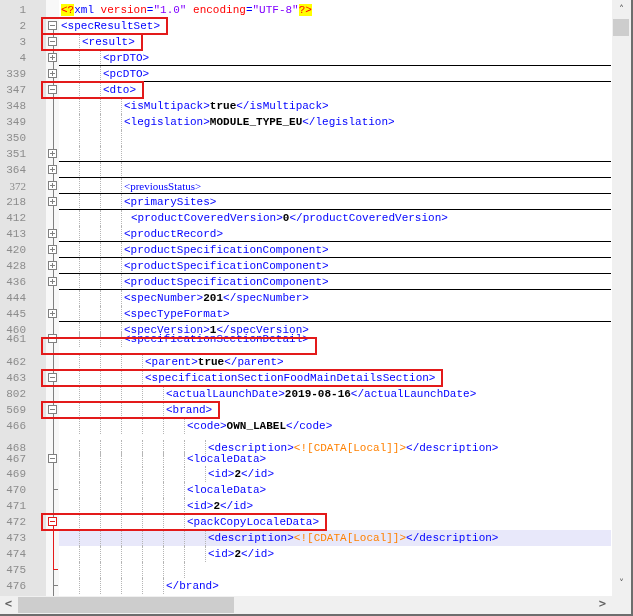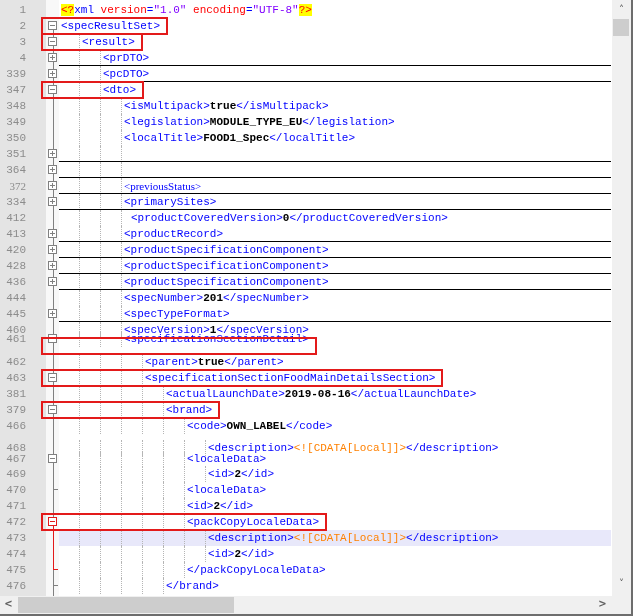--- a/index.html
+++ b/index.html
@@ -157,21 +157,20 @@
         <div class="indent-guide" style="left: 79px; top: 0px; height: 16px;"></div>
         <div class="indent-guide" style="left: 100px; top: 0px; height: 16px;"></div>
         <div class="indent-guide" style="left: 121px; top: 0px; height: 16px;"></div>
         <span class="text" style="left: 124px;"><span class="t-tag">&lt;legislation&gt;</span><span class="t-val">MODULE_TYPE_EU</span><span class="t-tag">&lt;/legislation&gt;</span></span>
       </div>
       <div class="line" style="top: 130px;">
         <span class="num">350</span>
         <div class="indent-guide" style="left: 79px; top: 0px; height: 16px;"></div>
         <div class="indent-guide" style="left: 100px; top: 0px; height: 16px;"></div>
         <div class="indent-guide" style="left: 121px; top: 0px; height: 16px;"></div>
-        <span class="text" style="left: 124px;"><span class="t-tag">&lt;localTitle&gt;</span><span class="t-val">FOOD1_Spec</span><span class="t-tag">&lt;/localTitle&gt;</span></span>
       </div>
       <div class="line" style="top: 146px;">
         <span class="num">351</span>
         <div class="indent-guide" style="left: 79px; top: 0px; height: 16px;"></div>
         <div class="indent-guide" style="left: 100px; top: 0px; height: 16px;"></div>
         <div class="indent-guide" style="left: 121px; top: 0px; height: 16px;"></div>
         <div class="fold-box">
           <div class="h"></div>
           <div class="v"></div>
         </div>
@@ -194,21 +193,21 @@
         <div class="indent-guide" style="left: 100px; top: 0px; height: 16px;"></div>
         <div class="indent-guide" style="left: 121px; top: 0px; height: 16px;"></div>
         <div class="fold-box">
           <div class="h"></div>
           <div class="v"></div>
         </div>
         <span class="text" style="left: 124px;"><span class="t-tag">&lt;previousStatus&gt;</span></span>
       </div>
       <div class="collapsed-line" style="left: 59px; width: 552px; top: 193px;"></div>
       <div class="line" style="top: 194px;">
-        <span class="num">334</span>
+        <span class="num">218</span>
         <div class="indent-guide" style="left: 79px; top: 0px; height: 16px;"></div>
         <div class="indent-guide" style="left: 100px; top: 0px; height: 16px;"></div>
         <div class="indent-guide" style="left: 121px; top: 0px; height: 16px;"></div>
         <div class="fold-box">
           <div class="h"></div>
           <div class="v"></div>
         </div>
         <span class="text" style="left: 124px;"><span class="t-tag">&lt;primarySites&gt;</span></span>
       </div>
       <div class="collapsed-line" style="left: 59px; width: 552px; top: 209px;"></div>
@@ -316,30 +315,30 @@
         <div class="indent-guide" style="left: 79px; top: 0px; height: 16px;"></div>
         <div class="indent-guide" style="left: 100px; top: 0px; height: 16px;"></div>
         <div class="indent-guide" style="left: 121px; top: 0px; height: 16px;"></div>
         <div class="indent-guide" style="left: 142px; top: 0px; height: 16px;"></div>
         <div class="fold-box">
           <div class="h"></div>
         </div>
         <span class="text" style="left: 145px;"><span class="t-tag">&lt;specificationSectionFoodMainDetailsSection&gt;</span></span>
       </div>
       <div class="line" style="top: 386px;">
-        <span class="num">381</span>
+        <span class="num">802</span>
         <div class="indent-guide" style="left: 79px; top: 0px; height: 16px;"></div>
         <div class="indent-guide" style="left: 100px; top: 0px; height: 16px;"></div>
         <div class="indent-guide" style="left: 121px; top: 0px; height: 16px;"></div>
         <div class="indent-guide" style="left: 142px; top: 0px; height: 16px;"></div>
         <div class="indent-guide" style="left: 163px; top: 0px; height: 16px;"></div>
         <span class="text" style="left: 166px;"><span class="t-tag">&lt;actualLaunchDate&gt;</span><span class="t-val">2019-08-16</span><span class="t-tag">&lt;/actualLaunchDate&gt;</span></span>
       </div>
       <div class="line" style="top: 402px;">
-        <span class="num">379</span>
+        <span class="num">569</span>
         <div class="indent-guide" style="left: 79px; top: 0px; height: 16px;"></div>
         <div class="indent-guide" style="left: 100px; top: 0px; height: 16px;"></div>
         <div class="indent-guide" style="left: 121px; top: 0px; height: 16px;"></div>
         <div class="indent-guide" style="left: 142px; top: 0px; height: 16px;"></div>
         <div class="indent-guide" style="left: 163px; top: 0px; height: 16px;"></div>
         <div class="fold-box">
           <div class="h"></div>
         </div>
         <span class="text" style="left: 166px;"><span class="t-tag">&lt;brand&gt;</span></span>
       </div>
@@ -446,21 +445,20 @@
       </div>
       <div class="line" style="top: 562px;">
         <span class="num">475</span>
         <div class="indent-guide" style="left: 79px; top: 0px; height: 16px;"></div>
         <div class="indent-guide" style="left: 100px; top: 0px; height: 16px;"></div>
         <div class="indent-guide" style="left: 121px; top: 0px; height: 16px;"></div>
         <div class="indent-guide" style="left: 142px; top: 0px; height: 16px;"></div>
         <div class="indent-guide" style="left: 163px; top: 0px; height: 16px;"></div>
         <div class="indent-guide" style="left: 184px; top: 0px; height: 16px;"></div>
         <div class="fold-end red"></div>
-        <span class="text" style="left: 187px;"><span class="t-tag">&lt;/packCopyLocaleData&gt;</span></span>
       </div>
       <div class="line" style="top: 578px;">
         <span class="num">476</span>
         <div class="indent-guide" style="left: 79px; top: 0px; height: 16px;"></div>
         <div class="indent-guide" style="left: 100px; top: 0px; height: 16px;"></div>
         <div class="indent-guide" style="left: 121px; top: 0px; height: 16px;"></div>
         <div class="indent-guide" style="left: 142px; top: 0px; height: 16px;"></div>
         <div class="indent-guide" style="left: 163px; top: 0px; height: 16px;"></div>
         <div class="fold-end"></div>
         <span class="text" style="left: 166px;"><span class="t-tag">&lt;/brand&gt;</span></span>

